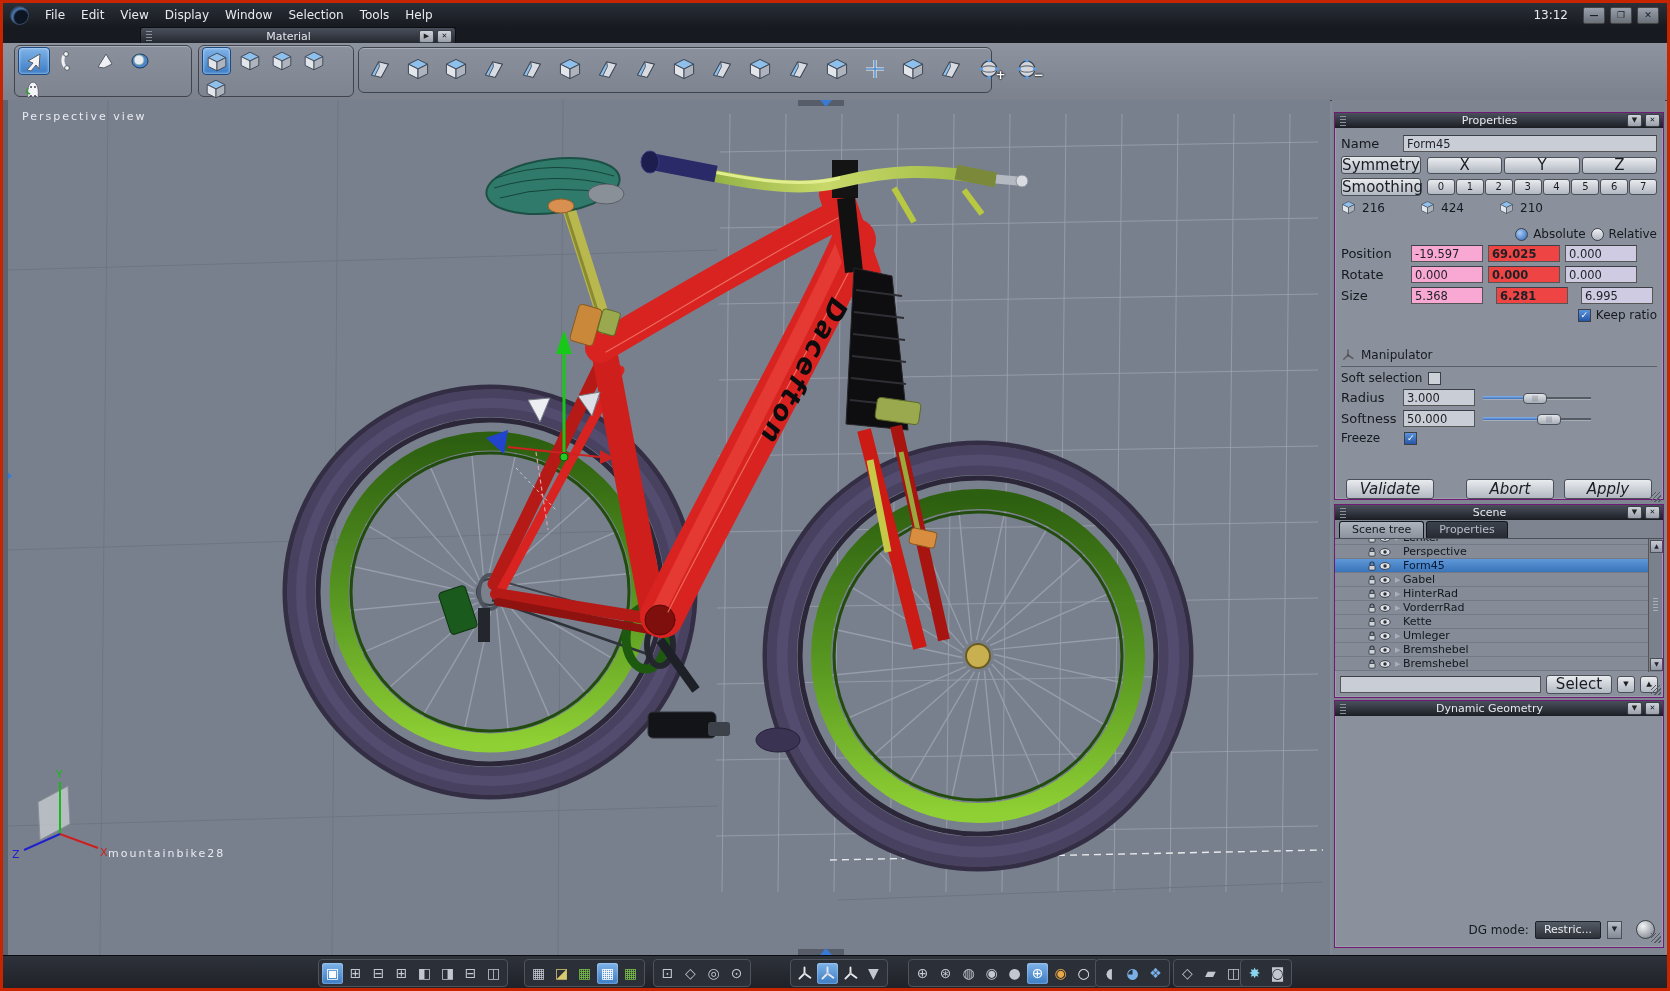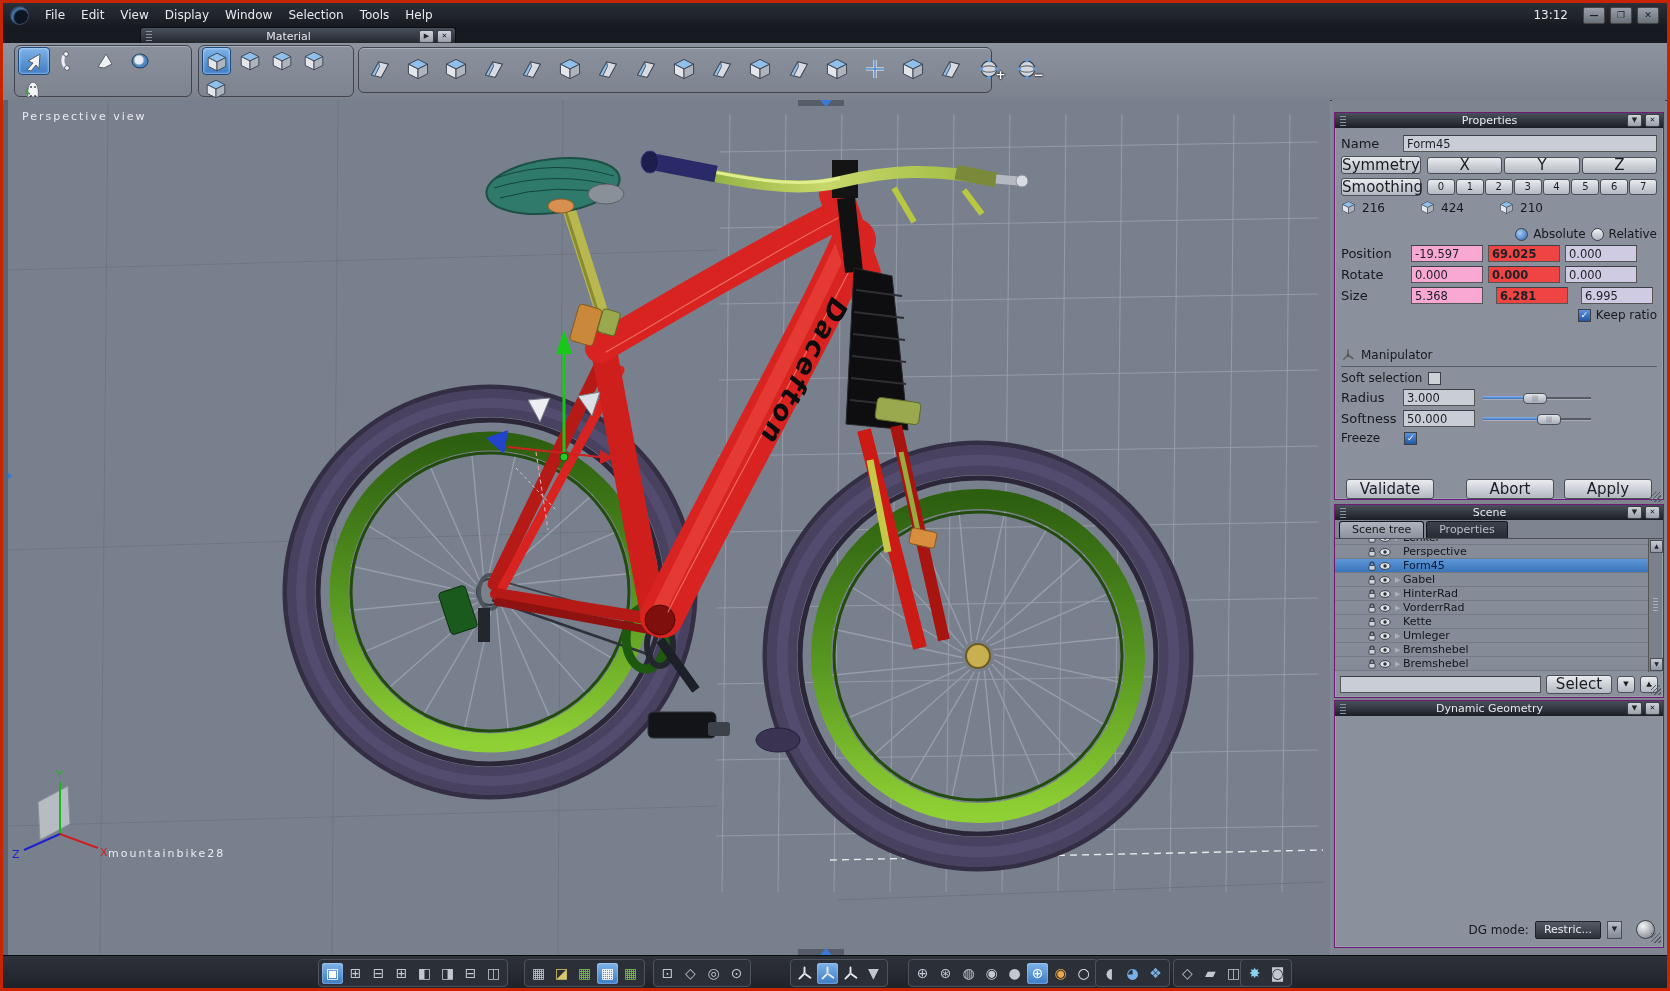--- a/index.html
+++ b/index.html
@@ -621,21 +621,21 @@
           <div class="slider">
             <div class="tr"></div>
               <div class="fill" style="width:60px;"></div>
               <div class="th" style="left:54px;">|||</div>
           </div>
         </div>
         <div class="prow" style="gap:20px;">
           <span>Freeze</span>
           <span class="cb on" style="margin-left:4px;">✓</span>
         </div>
-        <div style="position:absolute;bottom:5px;left:0;right:0;display:flex;justify-content:center;gap:10px;">
+        <div style="position:absolute;bottom:5px;left:0;right:0;display:flex;justify-content:center;gap:10px;font-style:italic;">
           <span class="lightbtn" style="width:86px;height:18px;line-height:18px;">Validate</span>
           <span class="lightbtn" style="width:86px;height:18px;line-height:18px;margin-left:22px;">Abort</span>
           <span class="lightbtn" style="width:86px;height:18px;line-height:18px;">Apply</span>
         </div>
         <div class="rgrip"></div>
       </div>
     </div>
 
     <div class="panel" style="top:404px;height:192px;">
       <div class="phead">

